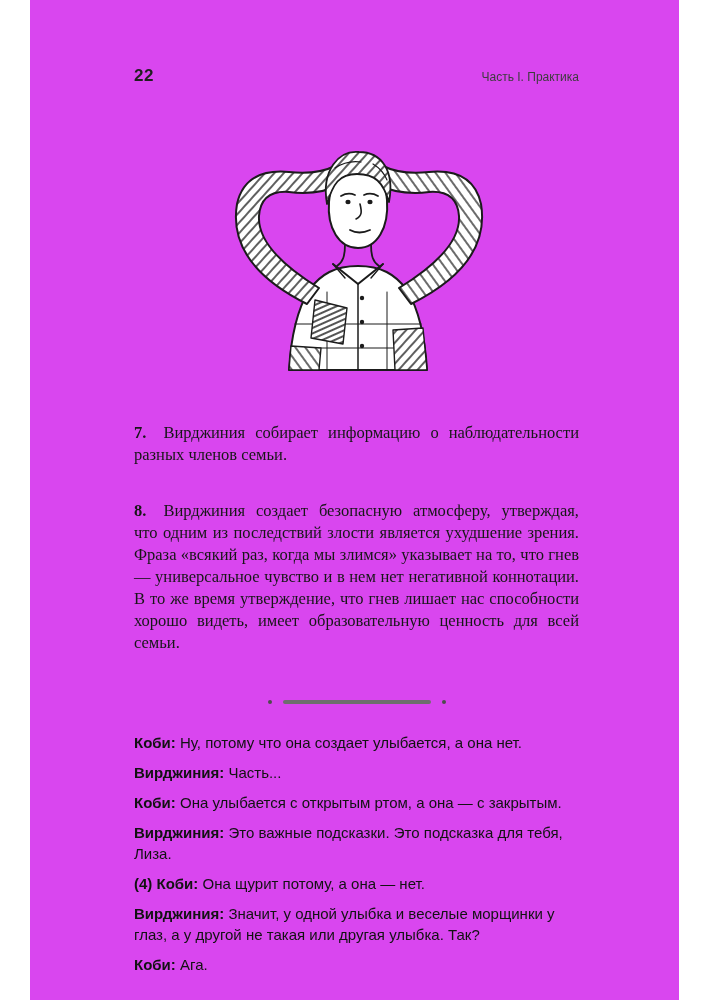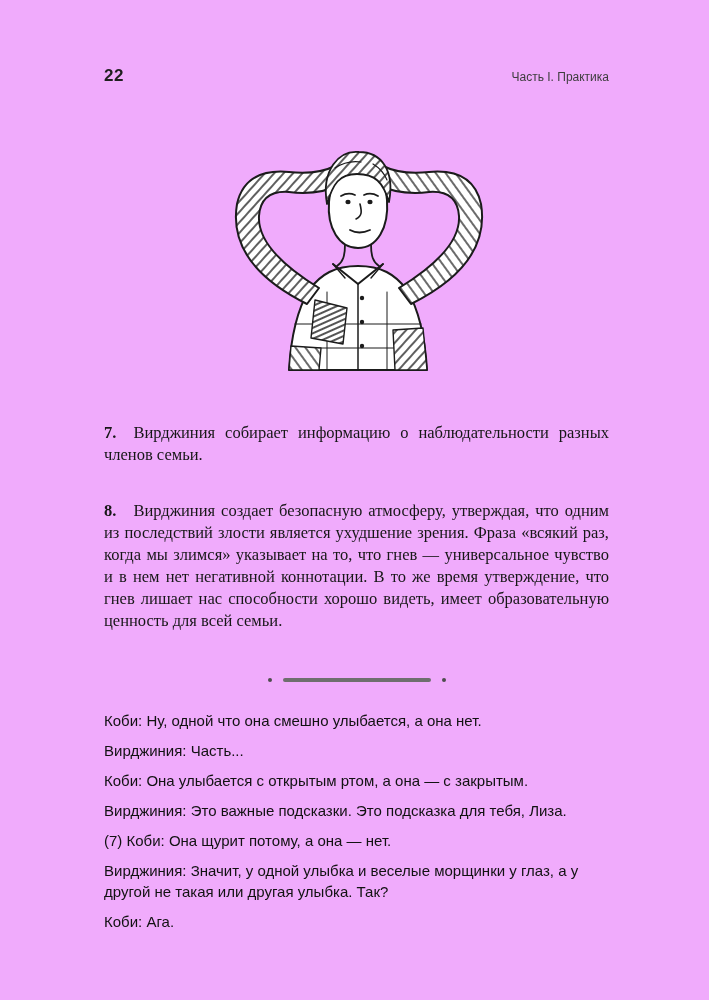--- a/index.html
+++ b/index.html
@@ -1,22 +1,22 @@
 <!DOCTYPE html>
 <html><head>
 <meta charset="utf-8">
 <style>
   * { box-sizing: border-box; margin: 0; padding: 0; }
   html, body { background: #ffffff; }
   .page {
     position: relative;
-    width: 709px;
+    width: 649px;
     height: 1000px;
     margin: 0 auto;
-    background: #f0abfc;
+    background: #d946ef;
     padding: 66px 100px 17px 104px;
     font-family: "Liberation Serif", serif;
     color: #1a1a1a;
     overflow: hidden;
   }
   .header {
     display: flex;
     justify-content: space-between;
     align-items: baseline;
     font-family: "Liberation Sans", sans-serif;
@@ -42,21 +42,21 @@
   }
   .divider .dot { width: 4px; height: 4px; border-radius: 50%; background: #4d4d4d; }
   .divider .line { width: 148px; height: 4px; background: #6e6e6e; border-radius: 2px; }
   .dialogue {
     font-family: "Liberation Sans", sans-serif;
     font-size: 15px;
     line-height: 21px;
     color: #121212;
   }
   .dialogue .dline { margin-bottom: 9px; }
-  .dialogue .speaker { font-weight: normal; }
+  .dialogue .speaker { font-weight: bold; }
 </style>
 </head>
 <body>
 
 <div class="page">
 
   <div class="header">
     <span class="page-number">22</span>
     <span class="running-title">Часть I. Практика</span>
   </div>
@@ -121,22 +121,22 @@
     <p class="numbered"><span class="num">8.</span><span>Вирджиния создает безопасную атмосферу, утверждая, что одним из последствий злости является ухудшение зрения. Фраза «всякий раз, когда мы злимся» указывает на то, что гнев — универсальное чувство и в нем нет негативной коннотации. В то же время утверждение, что гнев лишает нас способности хорошо видеть, имеет образовательную ценность для всей семьи.</span></p>
   </div>
 
   <div class="divider">
     <span class="dot"></span>
     <span class="line"></span>
     <span class="dot"></span>
   </div>
 
   <div class="dialogue">
-    <p class="dline"><span class="speaker">Коби:</span> <span>Ну, одной что она смешно улыбается, а она нет.</span></p>
+    <p class="dline"><span class="speaker">Коби:</span> <span>Ну, потому что она создает улыбается, а она нет.</span></p>
     <p class="dline"><span class="speaker">Вирджиния:</span> <span>Часть...</span></p>
     <p class="dline"><span class="speaker">Коби:</span> <span>Она улыбается с открытым ртом, а она — с закрытым.</span></p>
     <p class="dline"><span class="speaker">Вирджиния:</span> <span>Это важные подсказки. Это подсказка для тебя, Лиза.</span></p>
-    <p class="dline"><span class="speaker">(7) Коби:</span> <span>Она щурит потому, а она — нет.</span></p>
+    <p class="dline"><span class="speaker">(4) Коби:</span> <span>Она щурит потому, а она — нет.</span></p>
     <p class="dline"><span class="speaker">Вирджиния:</span> <span>Значит, у одной улыбка и веселые морщинки у глаз, а у другой не такая или другая улыбка. Так?</span></p>
     <p class="dline"><span class="speaker">Коби:</span> <span>Ага.</span></p>
   </div>
 
 </div>
 
 </body></html>

